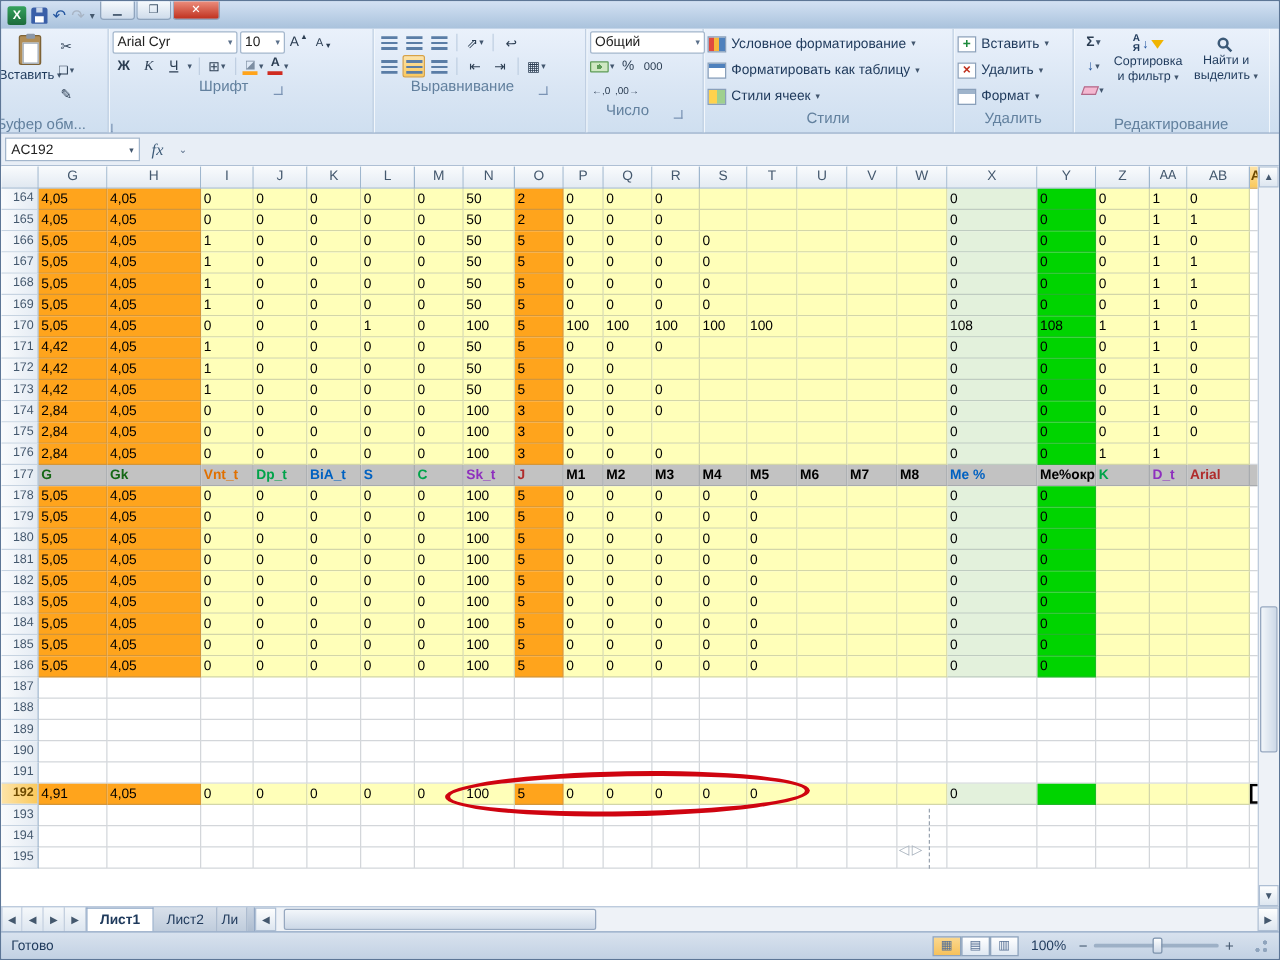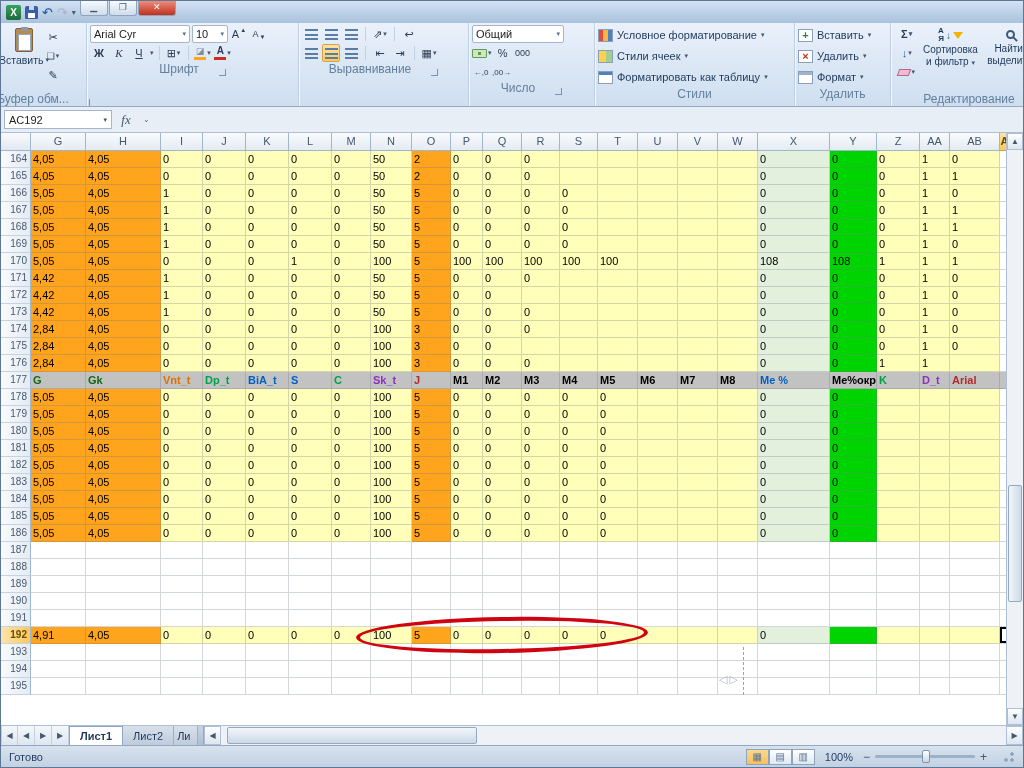--- a/index.html
+++ b/index.html
@@ -257,21 +257,21 @@
           <div class="sep"></div>
           <div class="sbtn">▦<span class="dd">▾</span></div>
         </div>
       </div>
       <div class="g-label">
           <span>Выравнивание</span>
           <span class="launcher"></span>
         </div>
     </div>
 
-    <div class="rgroup" style="width:126px">
+    <div class="rgroup" style="width:94px">
       <div class="grows">
         <div class="combo" style="width:92px">
             <span>Общий</span>
             <span class="dd">▾</span>
           </div>
         <div class="hrow">
           <div class="sbtn">
               <span class="money"></span>
               <span class="dd">▾</span>
             </div>
@@ -290,27 +290,27 @@
     </div>
 
     <div class="rgroup" style="width:200px">
       <div class="grows">
         <div class="stylerow">
           <span class="sticon ic-cond"></span>
           <span>Условное форматирование</span>
             <span class="dd">▾</span>
         </div>
         <div class="stylerow">
+          <span class="sticon ic-table"></span>
+          <span>Форматировать как таблицу</span>
+            <span class="dd">▾</span>
+        </div>
+        <div class="stylerow">
           <span class="sticon ic-cellst"></span>
           <span>Стили ячеек</span>
-            <span class="dd">▾</span>
-        </div>
-        <div class="stylerow">
-          <span class="sticon ic-table"></span>
-          <span>Форматировать как таблицу</span>
             <span class="dd">▾</span>
         </div>
       </div>
       <div class="g-label">
           <span>Стили</span>
         </div>
     </div>
 
     <div class="rgroup" style="width:96px">
       <div class="grows">
@@ -395,21 +395,21 @@
           <div class="colhdr" style="width: 39px;">Q</div>
           <div class="colhdr" style="width: 38px;">R</div>
           <div class="colhdr" style="width: 38px;">S</div>
           <div class="colhdr" style="width: 40px;">T</div>
           <div class="colhdr" style="width: 40px;">U</div>
           <div class="colhdr" style="width: 40px;">V</div>
           <div class="colhdr" style="width: 40px;">W</div>
           <div class="colhdr" style="width: 72px;">X</div>
           <div class="colhdr" style="width: 47px;">Y</div>
           <div class="colhdr" style="width: 43px;">Z</div>
-          <div class="colhdr" style="width: 30px;">AA</div>
+          <div class="colhdr" style="width: 30px; font-family: Liberation Mono, monospace;">AA</div>
           <div class="colhdr" style="width: 50px;">AB</div>
           <div class="colhdr hl" style="width: 18px;">AC</div>
         </div>
       <div>
           <div class="grow">
             <div class="rowhdr">164</div>
             <div class="cell" style="width: 55px; background: rgb(255, 164, 28);">4,05</div>
             <div class="cell" style="width: 75px; background: rgb(255, 164, 28);">4,05</div>
             <div class="cell" style="width: 42px; background: rgb(255, 255, 185);">0</div>
             <div class="cell" style="width: 43px; background: rgb(255, 255, 185);">0</div>

